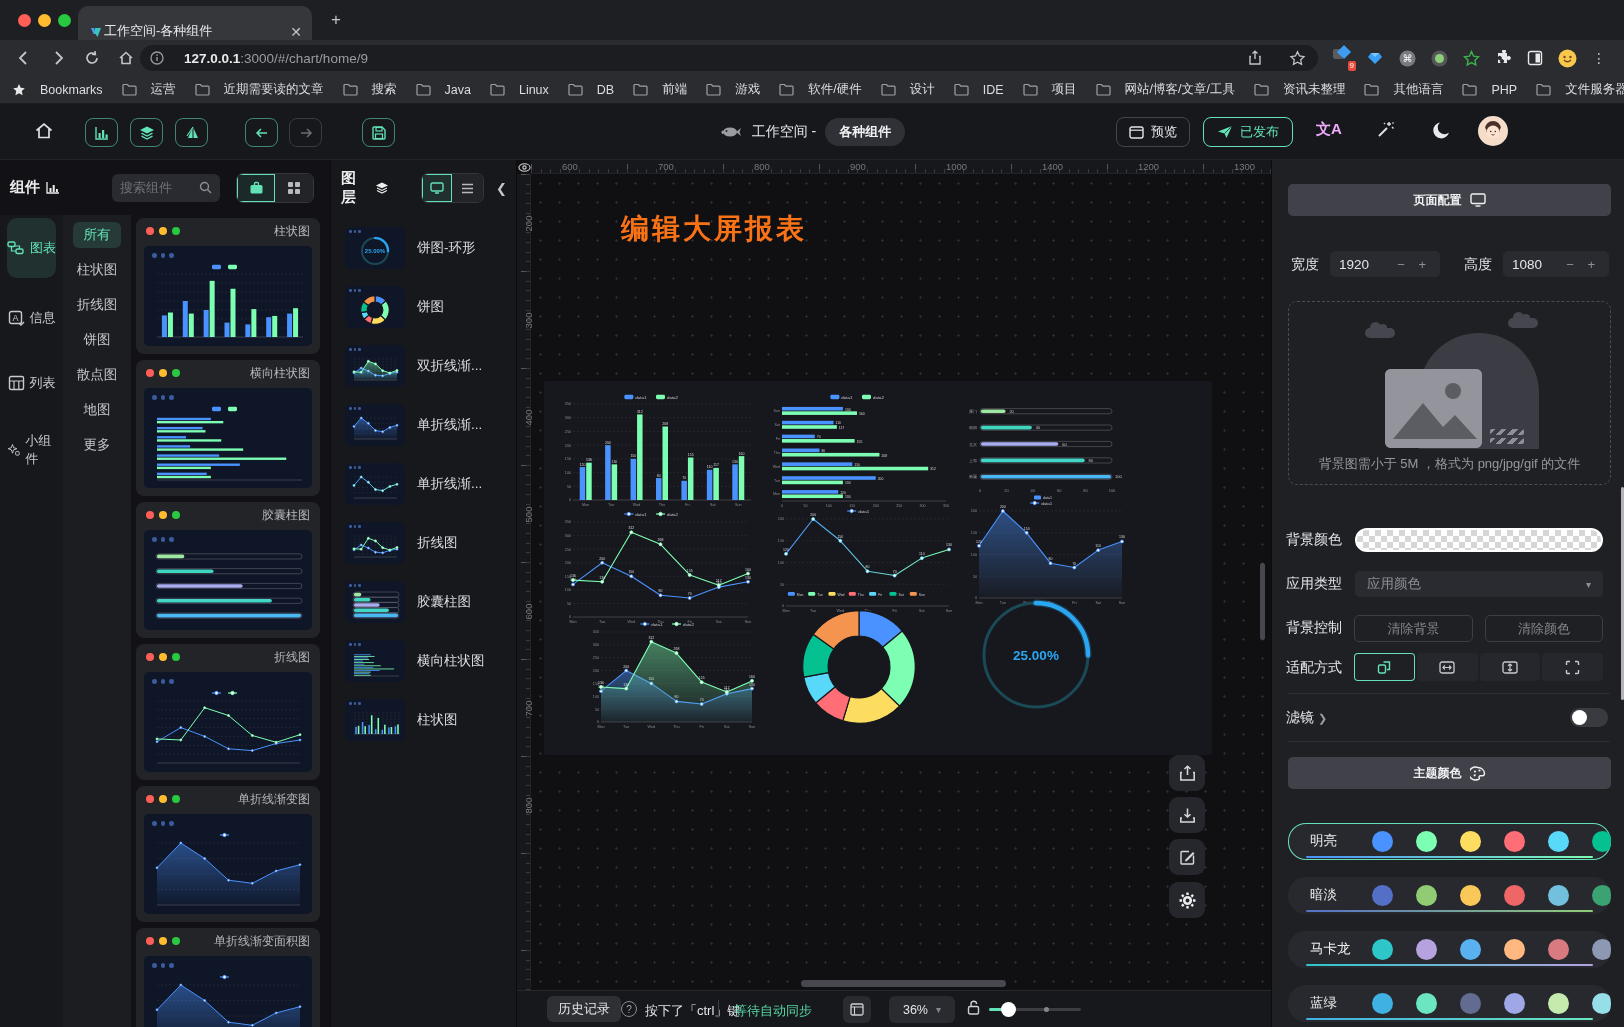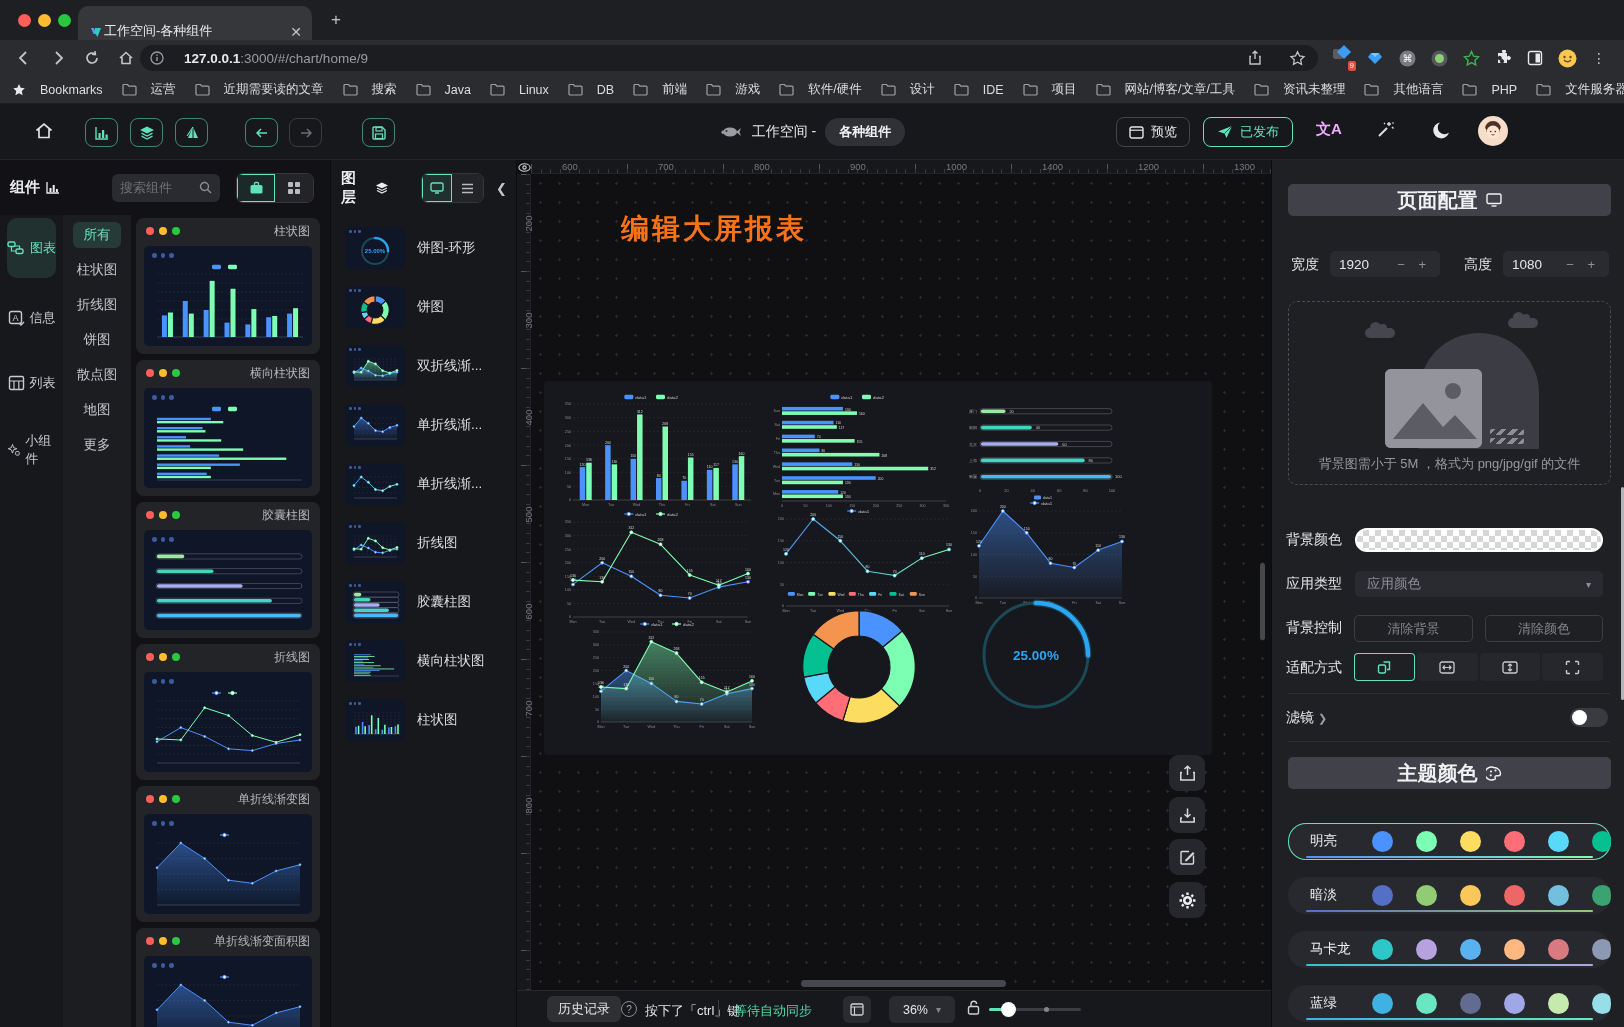--- a/index.html
+++ b/index.html
@@ -121,21 +121,21 @@
   #zoom-sel .chev { color:#85868c; font-size:10px; }
   #lock-ic { position:absolute; left:450px; top:9px; }
   #zoom-slider { position:absolute; left:472px; top:17px; width:92px; height:3px; background:#3c3d42; border-radius:2px; }
   #zoom-fill { position:absolute; left:0; top:0; height:3px; width:19px; background:#63e2b7; border-radius:2px; }
   #zoom-knob { position:absolute; left:12px; top:-6px; width:15px; height:15px; background:#fff; border-radius:50%; }
   #zoom-dot { position:absolute; left:55px; top:-1px; width:5px; height:5px; background:#85868c; border-radius:50%; }
 
   
   #right { position:absolute; left:1271px; top:0; width:353px; height:867px; background:#1f2024; border-left:1px solid #0c0c0e; }
   .sec-head { position:absolute; left:16px; width:323px; height:32px; background:#414249; border-radius:5px;
-    display:flex; align-items:center; justify-content:center; gap:8px; font-size:20px; font-weight:bold; color:#f0f1f3; }
+    display:flex; align-items:center; justify-content:center; gap:8px; font-size:12px; font-weight:bold; color:#f0f1f3; }
   .rlabel { position:absolute; font-size:14px; color:#e4e5e8; }
   .numin { position:absolute; height:26px; background:#2a2b30; border-radius:5px; display:flex; align-items:center;
     padding:0 9px; font-size:13.5px; color:#e4e5e8; }
   .numin .pm { margin-left:auto; color:#8f9096; font-size:13px; letter-spacing:5px; }
   #dropzone { position:absolute; left:16px; top:141px; width:323px; height:184px; border:1px dashed #4c4d54; border-radius:9px; }
   .cloud { position:absolute; background:#46474e; border-radius:8px; }
   .cloud:before { content:""; position:absolute; left:5px; top:-6px; width:11px; height:11px; background:#46474e; border-radius:50%; }
   .cloud:after { content:""; position:absolute; left:14px; top:-4px; width:8px; height:8px; background:#46474e; border-radius:50%; }
   #arch { position:absolute; left:130px; top:31px; width:120px; height:116px; background:#3c3d44; border-radius:60px 60px 0 0; }
   #photo { position:absolute; left:96px; top:67px; width:97px; height:79px; background:#94959c; border-radius:6px; overflow:hidden; }

